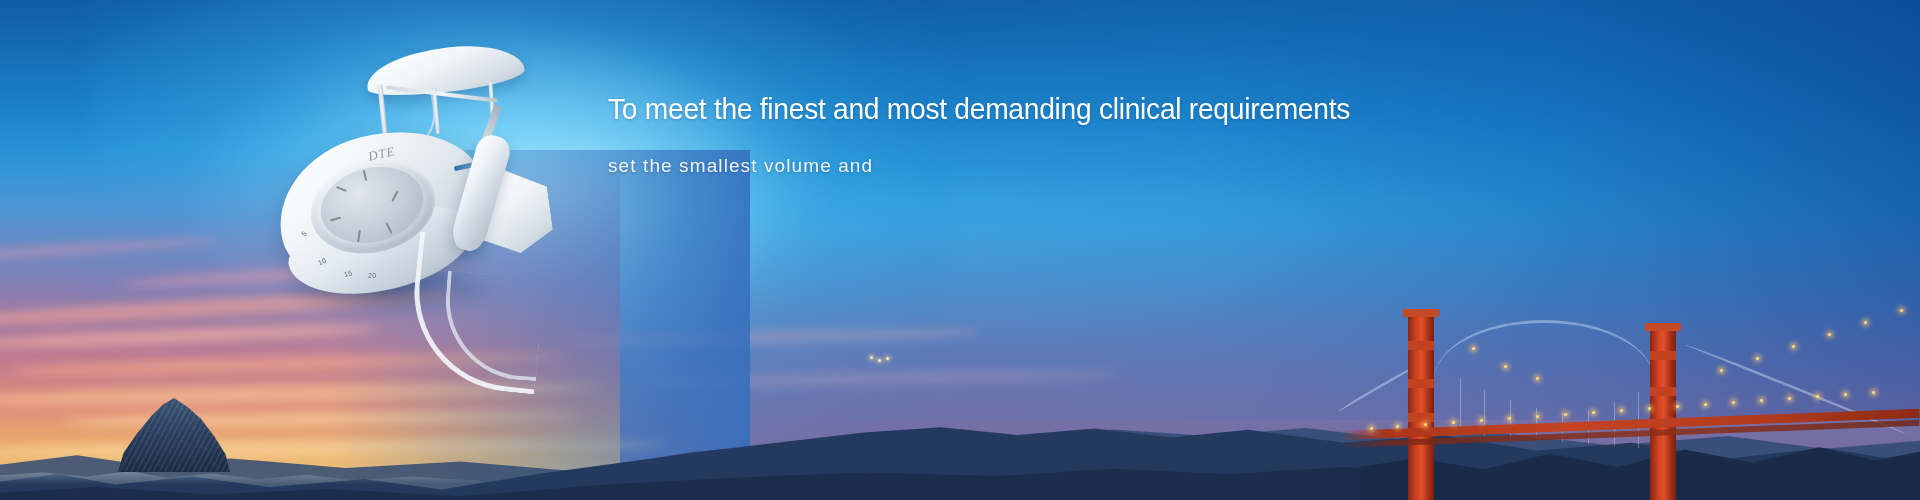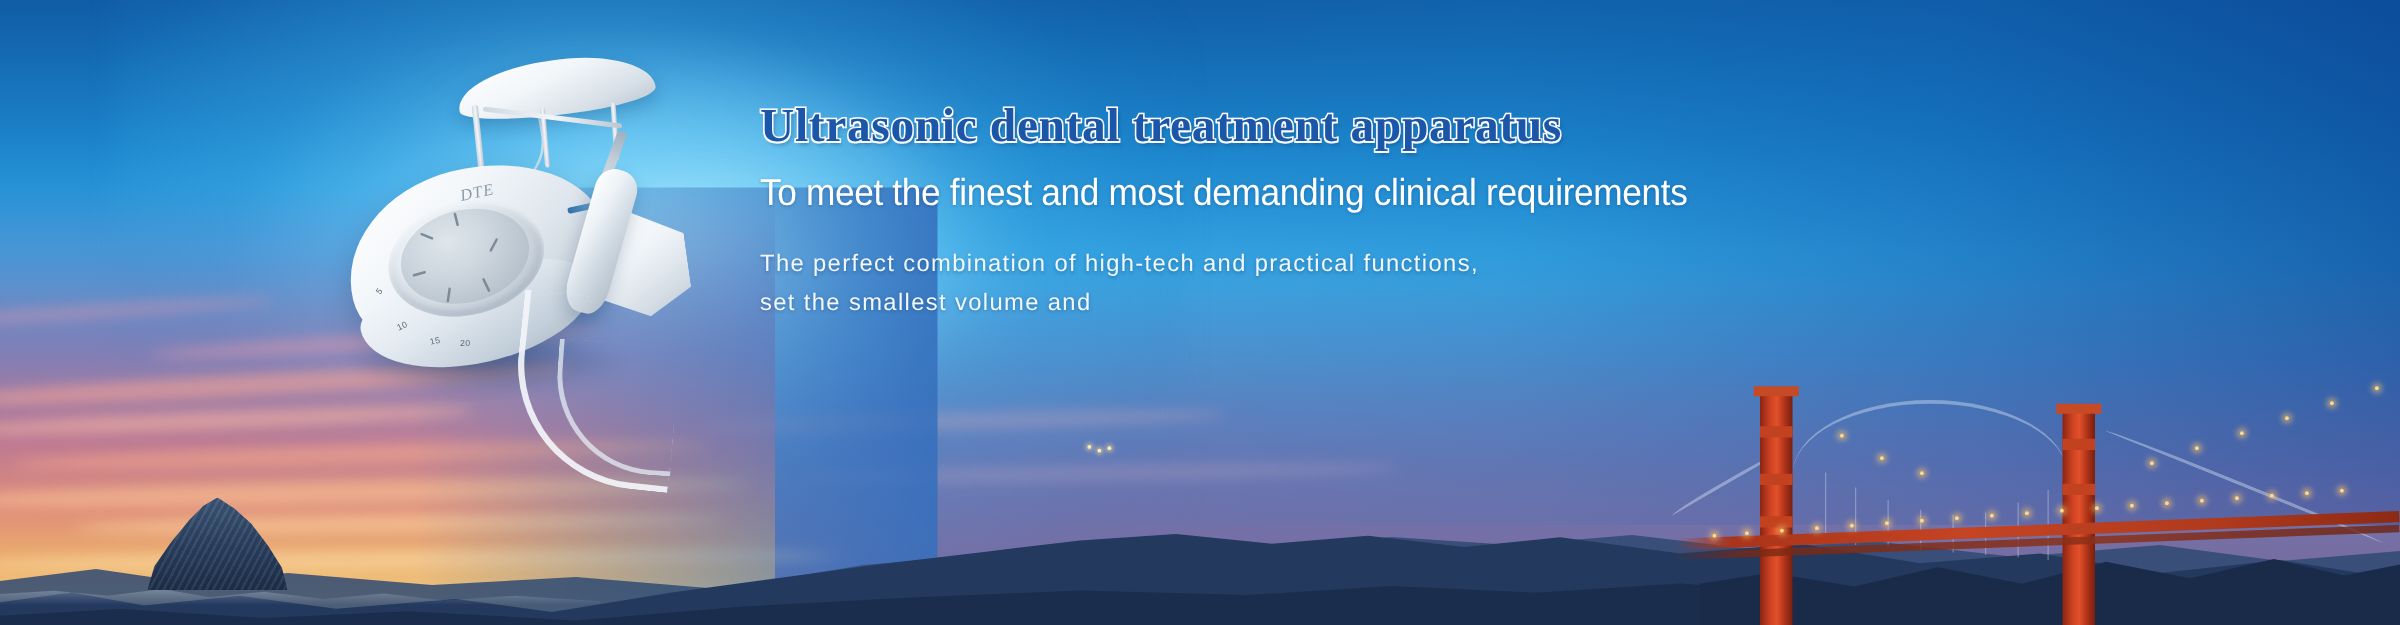--- a/index.html
+++ b/index.html
@@ -465,21 +465,19 @@
     <div class="d-logo">DTE</div>
     <div class="d-badge"></div>
 
     <div class="d-tip"></div>
     <div class="d-handpiece"></div>
     <div class="d-cord"></div>
     <div class="d-cord2"></div>
   </div>
 
   <div class="copy">
-    <div class="headline">Ultrasonic dental treatment apparatus</div>
     <div class="subhead">To meet the finest and most demanding clinical requirements</div>
     <div class="bodytext">
-      <div>The perfect combination of high-tech and practical functions,</div>
       <div>set the smallest volume and</div>
     </div>
   </div>
 
 </div>
 
 </body></html>

